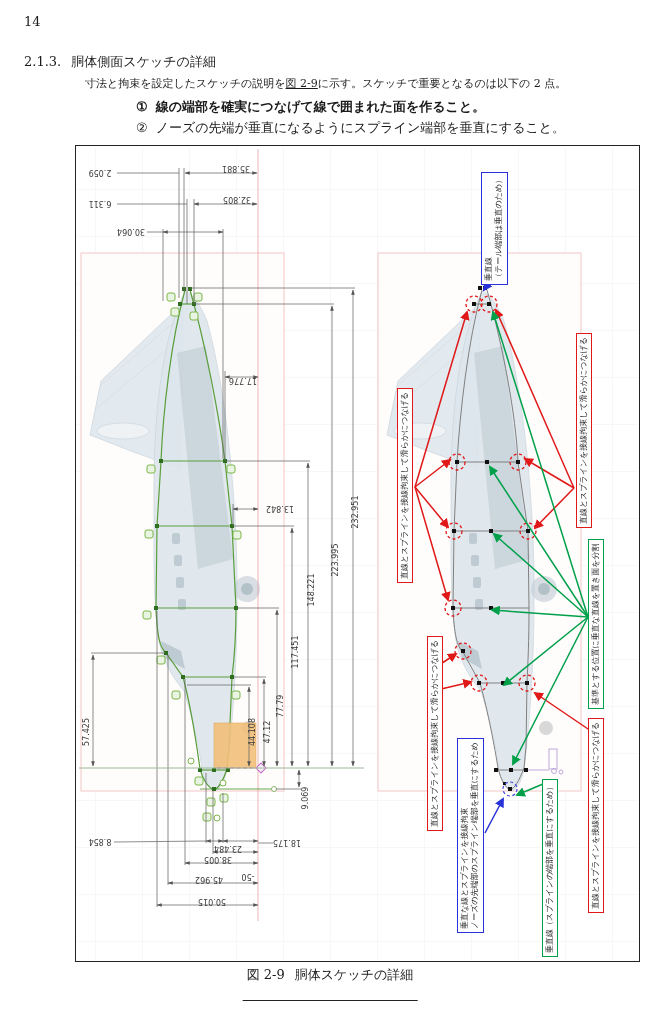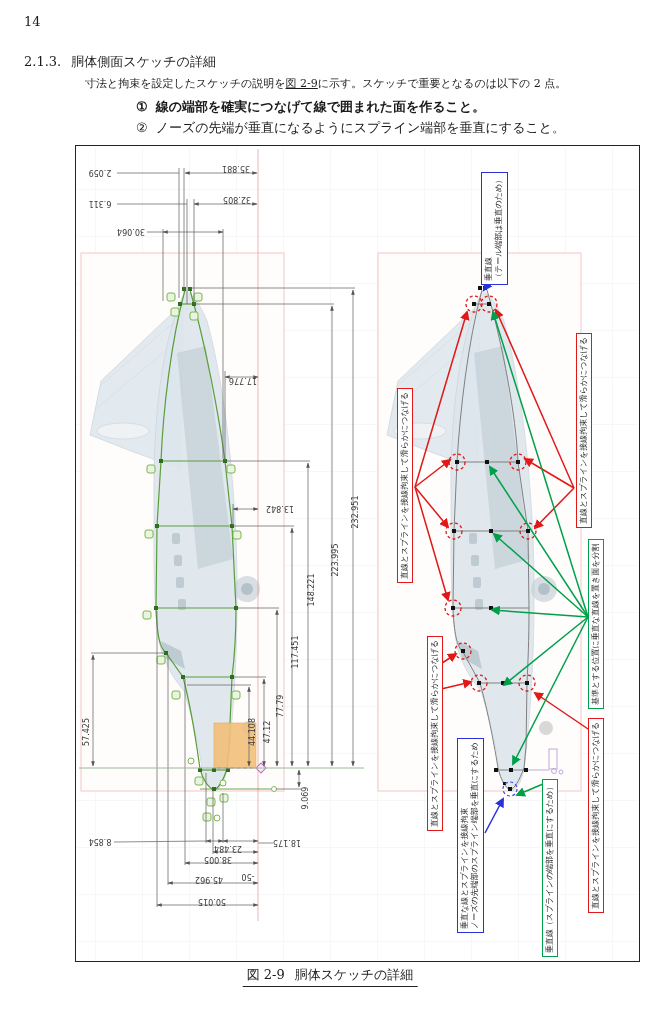--- a/index.html
+++ b/index.html
@@ -12,21 +12,21 @@
   .heading .num{margin-right:6px;}
   .intro{left:85px;top:76px;font-size:11px;white-space:nowrap;}
   .figref{text-decoration:underline;}
   .li1{left:136px;top:98px;font-size:13px;white-space:nowrap;font-weight:bold;}
   .li2{left:136px;top:119px;font-size:13px;white-space:nowrap;}
   .li1 .mk,.li2 .mk{margin-right:8px;}
   
   #figure{left:75px;top:145px;width:563px;height:815px;border:1px solid #222;background:#fff;}
   #figsvg{position:absolute;left:0;top:0;}
   .caption{left:330px;top:966px;transform:translateX(-50%);font-size:13px;white-space:nowrap;
-           border-bottom:1px solid #222;padding:0 4px 2px 4px;}
+           border-bottom:1px solid #222;padding:0 4px 16px 4px;}
   .caption .gap{display:inline-block;width:10px;}
   
   .dim{position:absolute;font-family:"DejaVu Sans","Liberation Sans",sans-serif;
        font-size:8px;color:#3a3a3a;white-space:nowrap;line-height:1;}
   .r180{transform:translate(-50%,-50%) rotate(180deg);}
   .r90{transform:translate(-50%,-50%) rotate(-90deg);}
   
   .vlabel{position:absolute;font-family:"DejaVu Sans","Liberation Sans",sans-serif;
           font-size:8px;line-height:1.3;padding:2px 3px;background:#fff;white-space:nowrap;
           transform-origin:0 0;transform:rotate(-90deg);color:#222;}

